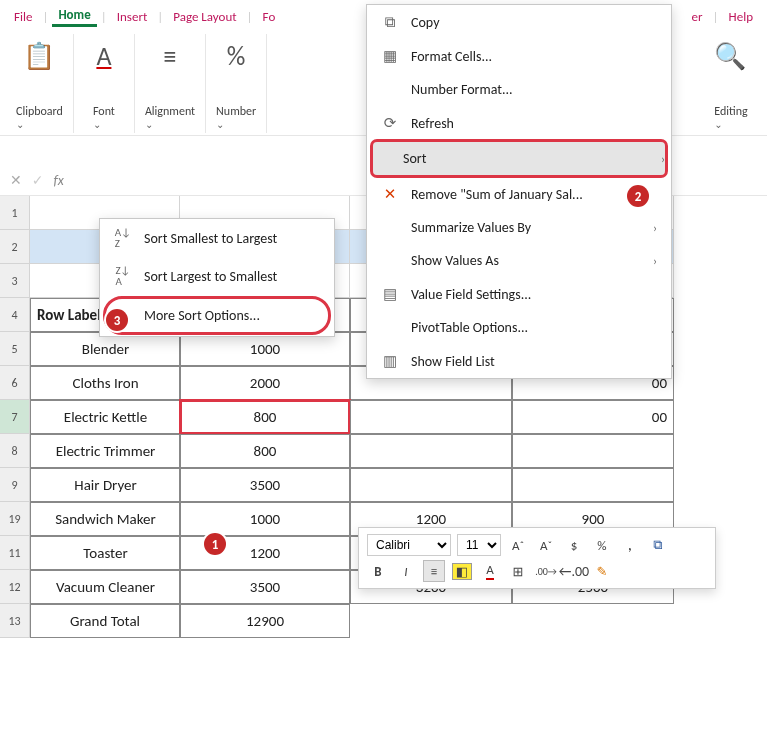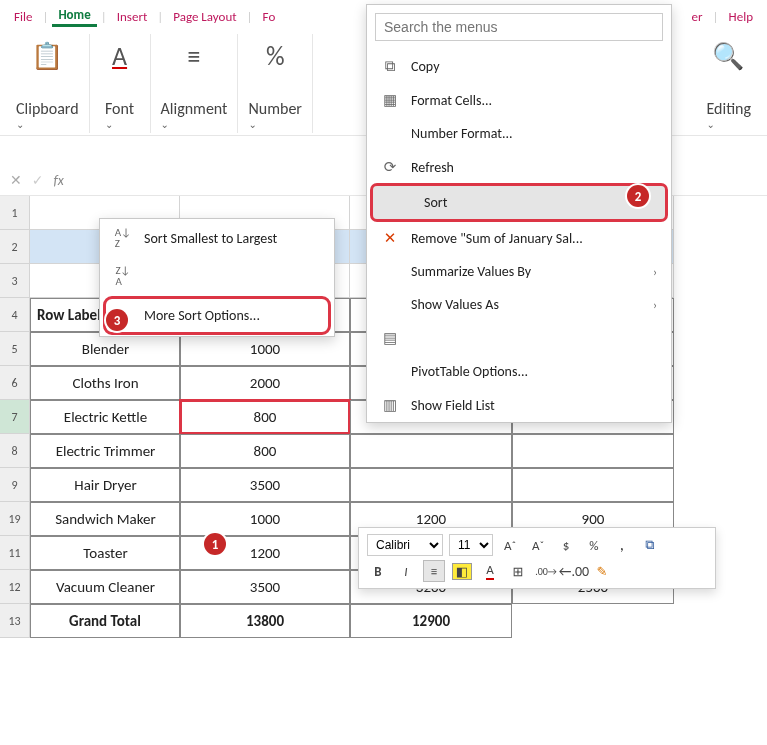--- a/index.html
+++ b/index.html
@@ -55,21 +55,21 @@
   .ribbon-group .glyph {
     width: 40px;
     height: 40px;
     display: flex;
     align-items: center;
     justify-content: center;
     font-size: 26px;
     color: #555;
   }
   .ribbon-group .label {
-    font-size: 16px;
+    font-size: 12px;
     color: #444;
     text-align: center;
     white-space: pre;
     margin-top: 13px;
   }
   .ribbon-group .chev { font-size: 10px; color: #666; }
   .ribbon-gap { flex: 1; }
   
   .formula-row {
     display: flex;
@@ -142,21 +142,21 @@
   .pivot-header {
     font-weight: 700;
     background: #fff;
     justify-content: space-between !important;
   }
   .pivot-header .dd-btn {
     width: 16px; height: 16px; border: 1px solid #999; background:#fff;
     display:flex; align-items:center; justify-content:center; font-size:10px;
   }
   .pivot-row-label { justify-content: center; padding-left: 7px; }
-  .pivot-total .cell { font-weight: 700; }
+  .pivot-total .cell { font-weight: 400; }
   .sel-cell { outline: 3px solid #dc3545; outline-offset: -2px; }
   
   .ctx-menu {
     position: absolute;
     background: #fff;
     border: 1px solid #c8c8c8;
     box-shadow: 0 4px 12px rgba(0,0,0,.18);
     z-index: 50;
     font-size: 14px;
   }
@@ -173,29 +173,29 @@
     display: flex;
     align-items: center;
     gap: 12px;
     padding: 8px 14px;
     cursor: pointer;
     position: relative;
   }
   .ctx-item .ico { width: 18px; display:flex; justify-content:center; color:#666; font-size:15px;}
   .ctx-item .lbl { flex: 1; }
   .ctx-item .arr { font-size: 12px; color: #666; }
-  .ctx-item.hl { background: #e5e5e5; outline: 3px solid #dc3545; outline-offset: 0px; border-radius:4px; margin: 2px 6px; padding: 8px 21px;}
+  .ctx-item.hl { background: #e5e5e5; outline: 3px solid #dc3545; outline-offset: 0px; border-radius:4px; margin: 2px 6px; padding: 8px 0;}
   .ctx-sub {
     position: absolute;
     background: #fff;
     border: 1px solid #c8c8c8;
     box-shadow: 0 4px 12px rgba(0,0,0,.18);
     z-index: 60;
   }
-  .ctx-sub .ctx-item.hl2 { outline: 3px solid #dc3545; border-radius:6px; margin:4px 6px; padding: 8px 8px;}
+  .ctx-sub .ctx-item.hl2 { outline: 3px solid #dc3545; border-radius:16px; margin:4px 6px; padding: 8px 8px;}
   
   .badge {
     position: absolute;
     width: 22px; height: 22px; border-radius: 50%;
     background: #c62828;
     color: #fff;
     font-weight: 700;
     display:flex; align-items:center; justify-content:center;
     font-size: 13px;
     z-index: 200;
@@ -376,28 +376,26 @@
       <div class="cell pivot-cell">1800</div>
     </div>
     <div class="sheet-row">
       <div class="cell pivot-cell pivot-row-label">Vacuum Cleaner</div>
       <div class="cell pivot-cell">3500</div>
       <div class="cell pivot-cell">3200</div>
       <div class="cell pivot-cell">2500</div>
     </div>
     <div class="sheet-row pivot-total">
       <div class="cell pivot-cell">Grand Total</div>
-      <div class="cell pivot-cell">13800</div>
       <div class="cell pivot-cell">12900</div>
     </div>
   </div>
 </div>
 
 <div class="ctx-menu" style="left:366px; top:4px; width:306px;">
-  <input class="ctx-search" placeholder="Search the menus" style="">
   <div class="ctx-item">
     <span class="ico">⧉</span>
     <span class="lbl">Copy</span>
   </div>
   <div class="ctx-item">
     <span class="ico">▦</span>
     <span class="lbl">Format Cells...</span>
   </div>
   <div class="ctx-item">
     <span class="ico"></span>
@@ -421,48 +419,50 @@
     <span class="lbl">Summarize Values By</span>
     <span class="arr">›</span>
   </div>
   <div class="ctx-item">
     <span class="ico"></span>
     <span class="lbl">Show Values As</span>
     <span class="arr">›</span>
   </div>
   <div class="ctx-item">
     <span class="ico">▤</span>
+    <span class="lbl">Value Field Settings...</span>
   </div>
   <div class="ctx-item">
     <span class="ico"></span>
     <span class="lbl">PivotTable Options...</span>
   </div>
   <div class="ctx-item">
     <span class="ico">▥</span>
     <span class="lbl">Show Field List</span>
   </div>
 </div>
 
 <div class="ctx-menu ctx-sub" style="left:99px; top:218px; width:236px;">
   <div class="ctx-item">
     <span class="ico" style="font-size:11px;line-height:1">A↓<br>Z</span>
     <span class="lbl">Sort Smallest to Largest</span>
   </div>
   <div class="ctx-item">
     <span class="ico" style="font-size:11px;line-height:1">Z↓<br>A</span>
+    <span class="lbl">Sort Largest to Smallest</span>
   </div>
   <div class="ctx-item hl2">
     <span class="ico"></span>
     <span class="lbl">More Sort Options...</span>
   </div>
 </div>
 
 <div class="mini-toolbar" style="left:358px; top:527px; width:358px;">
   <div class="mini-row">
-    <select class="inp" style="width:76px">
+    <select class="inp" style="width:84px">
       <option>Calibri</option>
     </select>
     <select class="inp" style="width:44px">
       <option>11</option>
     </select>
     <span class="mini-btn">A<sup>ˆ</sup></span>
     <span class="mini-btn">A<sub>ˇ</sub></span>
     <span class="mini-btn">$</span>
     <span class="mini-btn">%</span>
     <span class="mini-btn">

